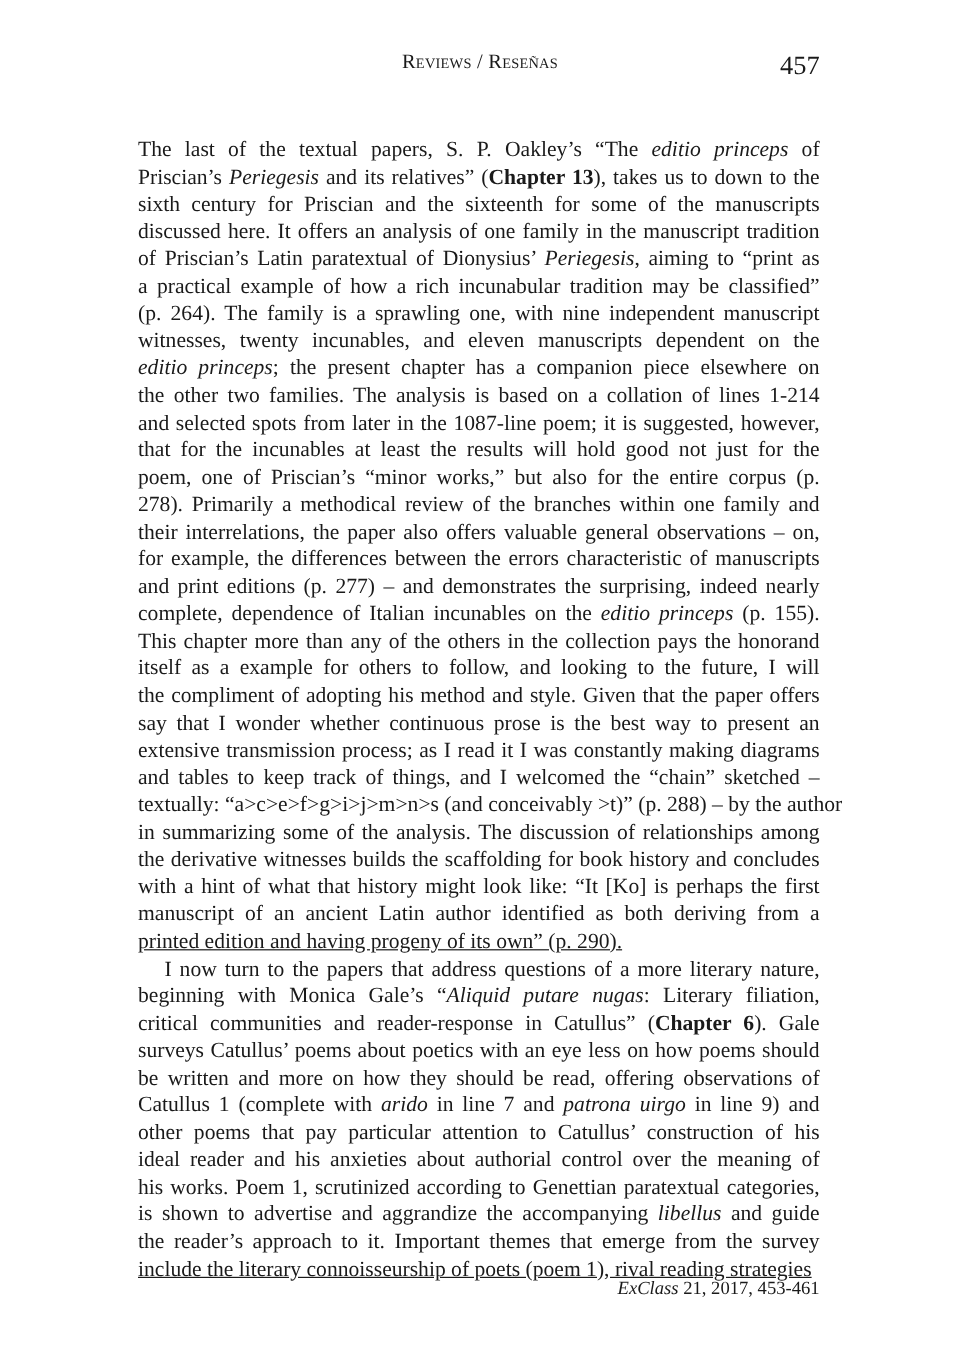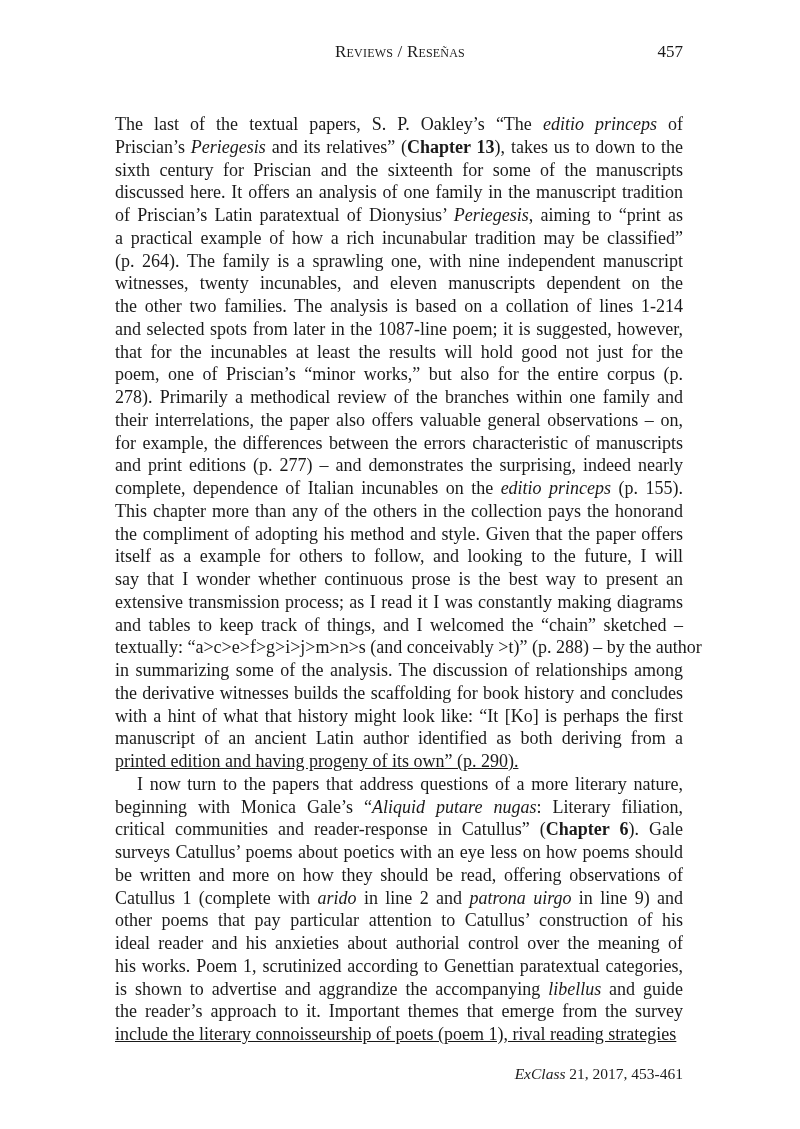--- a/index.html
+++ b/index.html
@@ -1,21 +1,21 @@
 <!DOCTYPE html>
 <html><head>
 <meta charset="utf-8">
 <style>
   html, body { margin: 0; padding: 0; background: #ffffff; }
   body { width: 800px; height: 1129px; position: relative; overflow: hidden;
          font-family: "Liberation Serif", "DejaVu Serif", serif; color: #1a1a1a; }
   .running-head { position: absolute; top: 42px; left: 0; width: 800px; height: 24px; }
   .rh-title { position: absolute; left: 0; width: 800px; text-align: center; font-size: 17px;
               font-variant: small-caps; letter-spacing: 0.2px; top: 0; }
-  .rh-page { position: absolute; right: 117px; top: 0; font-size: 17px; }
+  .rh-page { position: absolute; right: 117px; top: 0; font-size: 22px; }
   .body-text { position: absolute; top: 113px; left: 115px; width: 568px; font-size: 18px;
                line-height: 22.75px; }
   .line { display: block; white-space: nowrap; height: 22.75px; text-align: justify; text-align-last: justify; }
   .line.last { text-align-last: left; text-decoration: underline; }
   .line.indent { padding-left: 22px; }
   i, .it { font-style: italic; }
   b, .bd { font-weight: bold; }
   .footer { position: absolute; top: 1065px; right: 117px; font-size: 15.5px; }
 </style>
 </head>
@@ -29,49 +29,50 @@
 <div class="body-text">
   <div id="para-0">
       <span class="line"><span>The last of the textual papers, S. P. Oakley’s “The </span><span class="it">editio princeps</span><span> of</span></span>
       <span class="line"><span>Priscian’s </span><span class="it">Periegesis</span><span> and its relatives” (</span><span class="bd">Chapter 13</span><span>), takes us to down to the</span></span>
       <span class="line"><span>sixth century for Priscian and the sixteenth for some of the manuscripts</span></span>
       <span class="line"><span>discussed here. It offers an analysis of one family in the manuscript tradition</span></span>
       <span class="line"><span>of Priscian’s Latin paratextual of Dionysius’ </span><span class="it">Periegesis</span><span>, aiming to “print as</span></span>
       <span class="line"><span>a practical example of how a rich incunabular tradition may be classified”</span></span>
       <span class="line"><span>(p. 264). The family is a sprawling one, with nine independent manuscript</span></span>
       <span class="line"><span>witnesses, twenty incunables, and eleven manuscripts dependent on the</span></span>
+      <span class="line"><span class="it">editio princeps</span><span>; the present chapter has a companion piece elsewhere on</span></span>
       <span class="line"><span>the other two families. The analysis is based on a collation of lines 1-214</span></span>
       <span class="line"><span>and selected spots from later in the 1087-line poem; it is suggested, however,</span></span>
       <span class="line"><span>that for the incunables at least the results will hold good not just for the</span></span>
       <span class="line"><span>poem, one of Priscian’s “minor works,” but also for the entire corpus (p.</span></span>
       <span class="line"><span>278). Primarily a methodical review of the branches within one family and</span></span>
       <span class="line"><span>their interrelations, the paper also offers valuable general observations – on,</span></span>
       <span class="line"><span>for example, the differences between the errors characteristic of manuscripts</span></span>
       <span class="line"><span>and print editions (p. 277) – and demonstrates the surprising, indeed nearly</span></span>
       <span class="line"><span>complete, dependence of Italian incunables on the </span><span class="it">editio princeps</span><span> (p. 155).</span></span>
       <span class="line"><span>This chapter more than any of the others in the collection pays the honorand</span></span>
+      <span class="line"><span>itself as a example for others to follow, and looking to the future, I will</span></span>
       <span class="line"><span>the compliment of adopting his method and style. Given that the paper offers</span></span>
-      <span class="line"><span>itself as a example for others to follow, and looking to the future, I will</span></span>
       <span class="line"><span>say that I wonder whether continuous prose is the best way to present an</span></span>
       <span class="line"><span>extensive transmission process; as I read it I was constantly making diagrams</span></span>
       <span class="line"><span>and tables to keep track of things, and I welcomed the “chain” sketched –</span></span>
       <span class="line"><span>textually: “a&gt;c&gt;e&gt;f&gt;g&gt;i&gt;j&gt;m&gt;n&gt;s (and conceivably &gt;t)” (p. 288) – by the author</span></span>
       <span class="line"><span>in summarizing some of the analysis. The discussion of relationships among</span></span>
       <span class="line"><span>the derivative witnesses builds the scaffolding for book history and concludes</span></span>
       <span class="line"><span>with a hint of what that history might look like: “It [Ko] is perhaps the first</span></span>
       <span class="line"><span>manuscript of an ancient Latin author identified as both deriving from a</span></span>
       <span class="line last"><span>printed edition and having progeny of its own” (p. 290).</span></span>
     </div>
   <div id="para-1">
       <span class="line indent"><span>I now turn to the papers that address questions of a more literary nature,</span></span>
       <span class="line"><span>beginning with Monica Gale’s “</span><span class="it">Aliquid putare nugas</span><span>: Literary filiation,</span></span>
       <span class="line"><span>critical communities and reader-response in Catullus” (</span><span class="bd">Chapter 6</span><span>). Gale</span></span>
       <span class="line"><span>surveys Catullus’ poems about poetics with an eye less on how poems should</span></span>
       <span class="line"><span>be written and more on how they should be read, offering observations of</span></span>
-      <span class="line"><span>Catullus 1 (complete with </span><span class="it">arido</span><span> in line 2 and </span><span class="it">patrona uirgo</span><span> in line 9) and</span></span>
+      <span class="line"><span>Catullus 1 (complete with </span><span class="it">arido</span><span> in line 7 and </span><span class="it">patrona uirgo</span><span> in line 9) and</span></span>
       <span class="line"><span>other poems that pay particular attention to Catullus’ construction of his</span></span>
       <span class="line"><span>ideal reader and his anxieties about authorial control over the meaning of</span></span>
       <span class="line"><span>his works. Poem 1, scrutinized according to Genettian paratextual categories,</span></span>
       <span class="line"><span>is shown to advertise and aggrandize the accompanying </span><span class="it">libellus</span><span> and guide</span></span>
       <span class="line"><span>the reader’s approach to it. Important themes that emerge from the survey</span></span>
       <span class="line last"><span>include the literary connoisseurship of poets (poem 1), rival reading strategies</span></span>
     </div>
 </div>
 
 <div class="footer">

